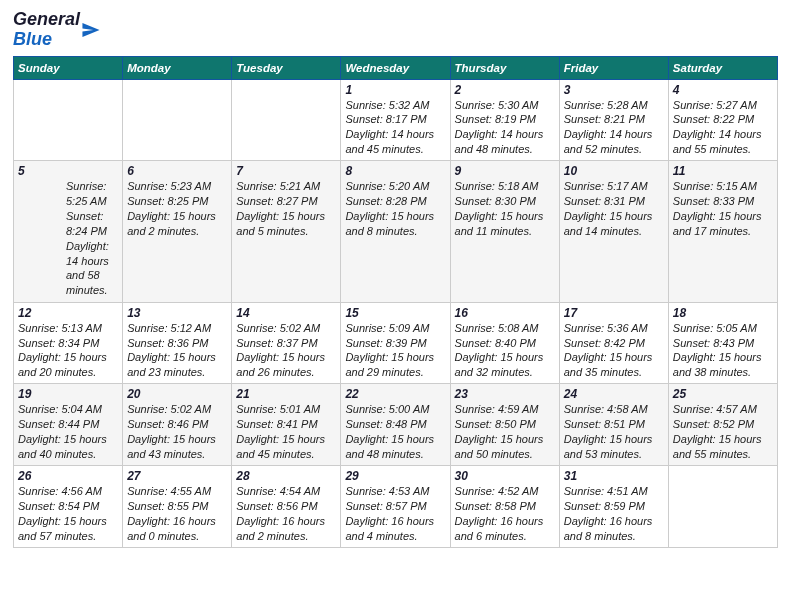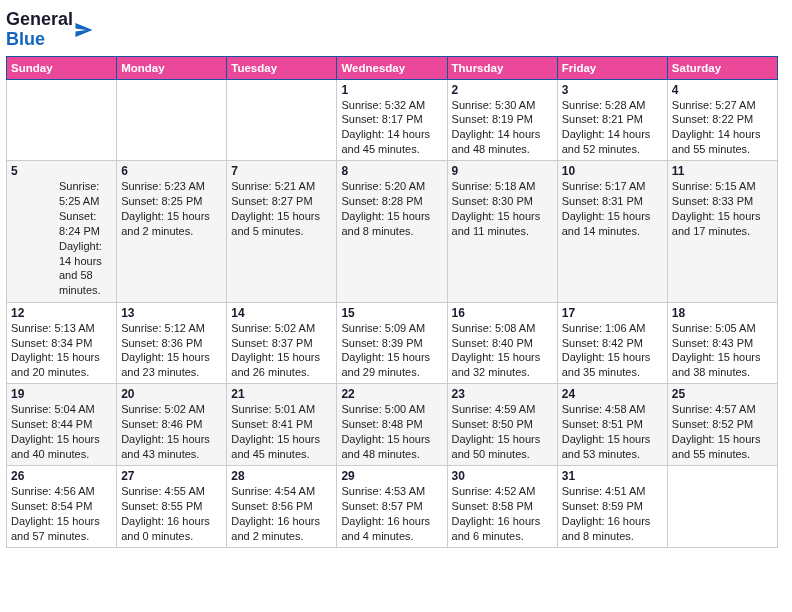--- a/index.html
+++ b/index.html
@@ -8,21 +8,22 @@
       background: #fff;
       width: 792px;
       height: 612px;
       overflow: hidden;
     }
     .page {
       width: 792px;
       height: 556px;
       display: flex;
       flex-direction: column;
-      padding: 10px 14px 8px 6px;
+      padding: 10px 14px 8px 13px;
+      font-style: italic;
     }
     .header {
       display: flex;
       justify-content: space-between;
       align-items: flex-start;
       margin-bottom: 6px;
     }
     .logo {
       display: flex;
       flex-direction: column;
@@ -57,21 +58,21 @@
       font-size: 15px;
       color: #333;
       margin-top: 2px;
     }
     .calendar-table {
       width: 100%;
       border-collapse: collapse;
       flex: 1;
     }
     .calendar-table thead tr th {
-      background: #ec4899;
+      background: #0f766e;
       color: white;
       font-size: 11.5px;
       font-weight: bold;
       padding: 5px 4px;
       text-align: left;
       border: 1px solid #1255a0;
     }
     .calendar-table tbody tr td {
       border: 1px solid #ccc;
       vertical-align: top;
@@ -249,21 +250,21 @@
           </td>
           <td>
             <span class="day-number">16</span>
             <div class="day-info" style="white-space: pre-line;">Sunrise: 5:08 AM
 Sunset: 8:40 PM
 Daylight: 15 hours
 and 32 minutes.</div>
           </td>
           <td>
             <span class="day-number">17</span>
-            <div class="day-info" style="white-space: pre-line;">Sunrise: 1:06 AM
+            <div class="day-info" style="white-space: pre-line;">Sunrise: 5:36 AM
 Sunset: 8:42 PM
 Daylight: 15 hours
 and 35 minutes.</div>
           </td>
           <td>
             <span class="day-number">18</span>
             <div class="day-info" style="white-space: pre-line;">Sunrise: 5:05 AM
 Sunset: 8:43 PM
 Daylight: 15 hours
 and 38 minutes.</div>

